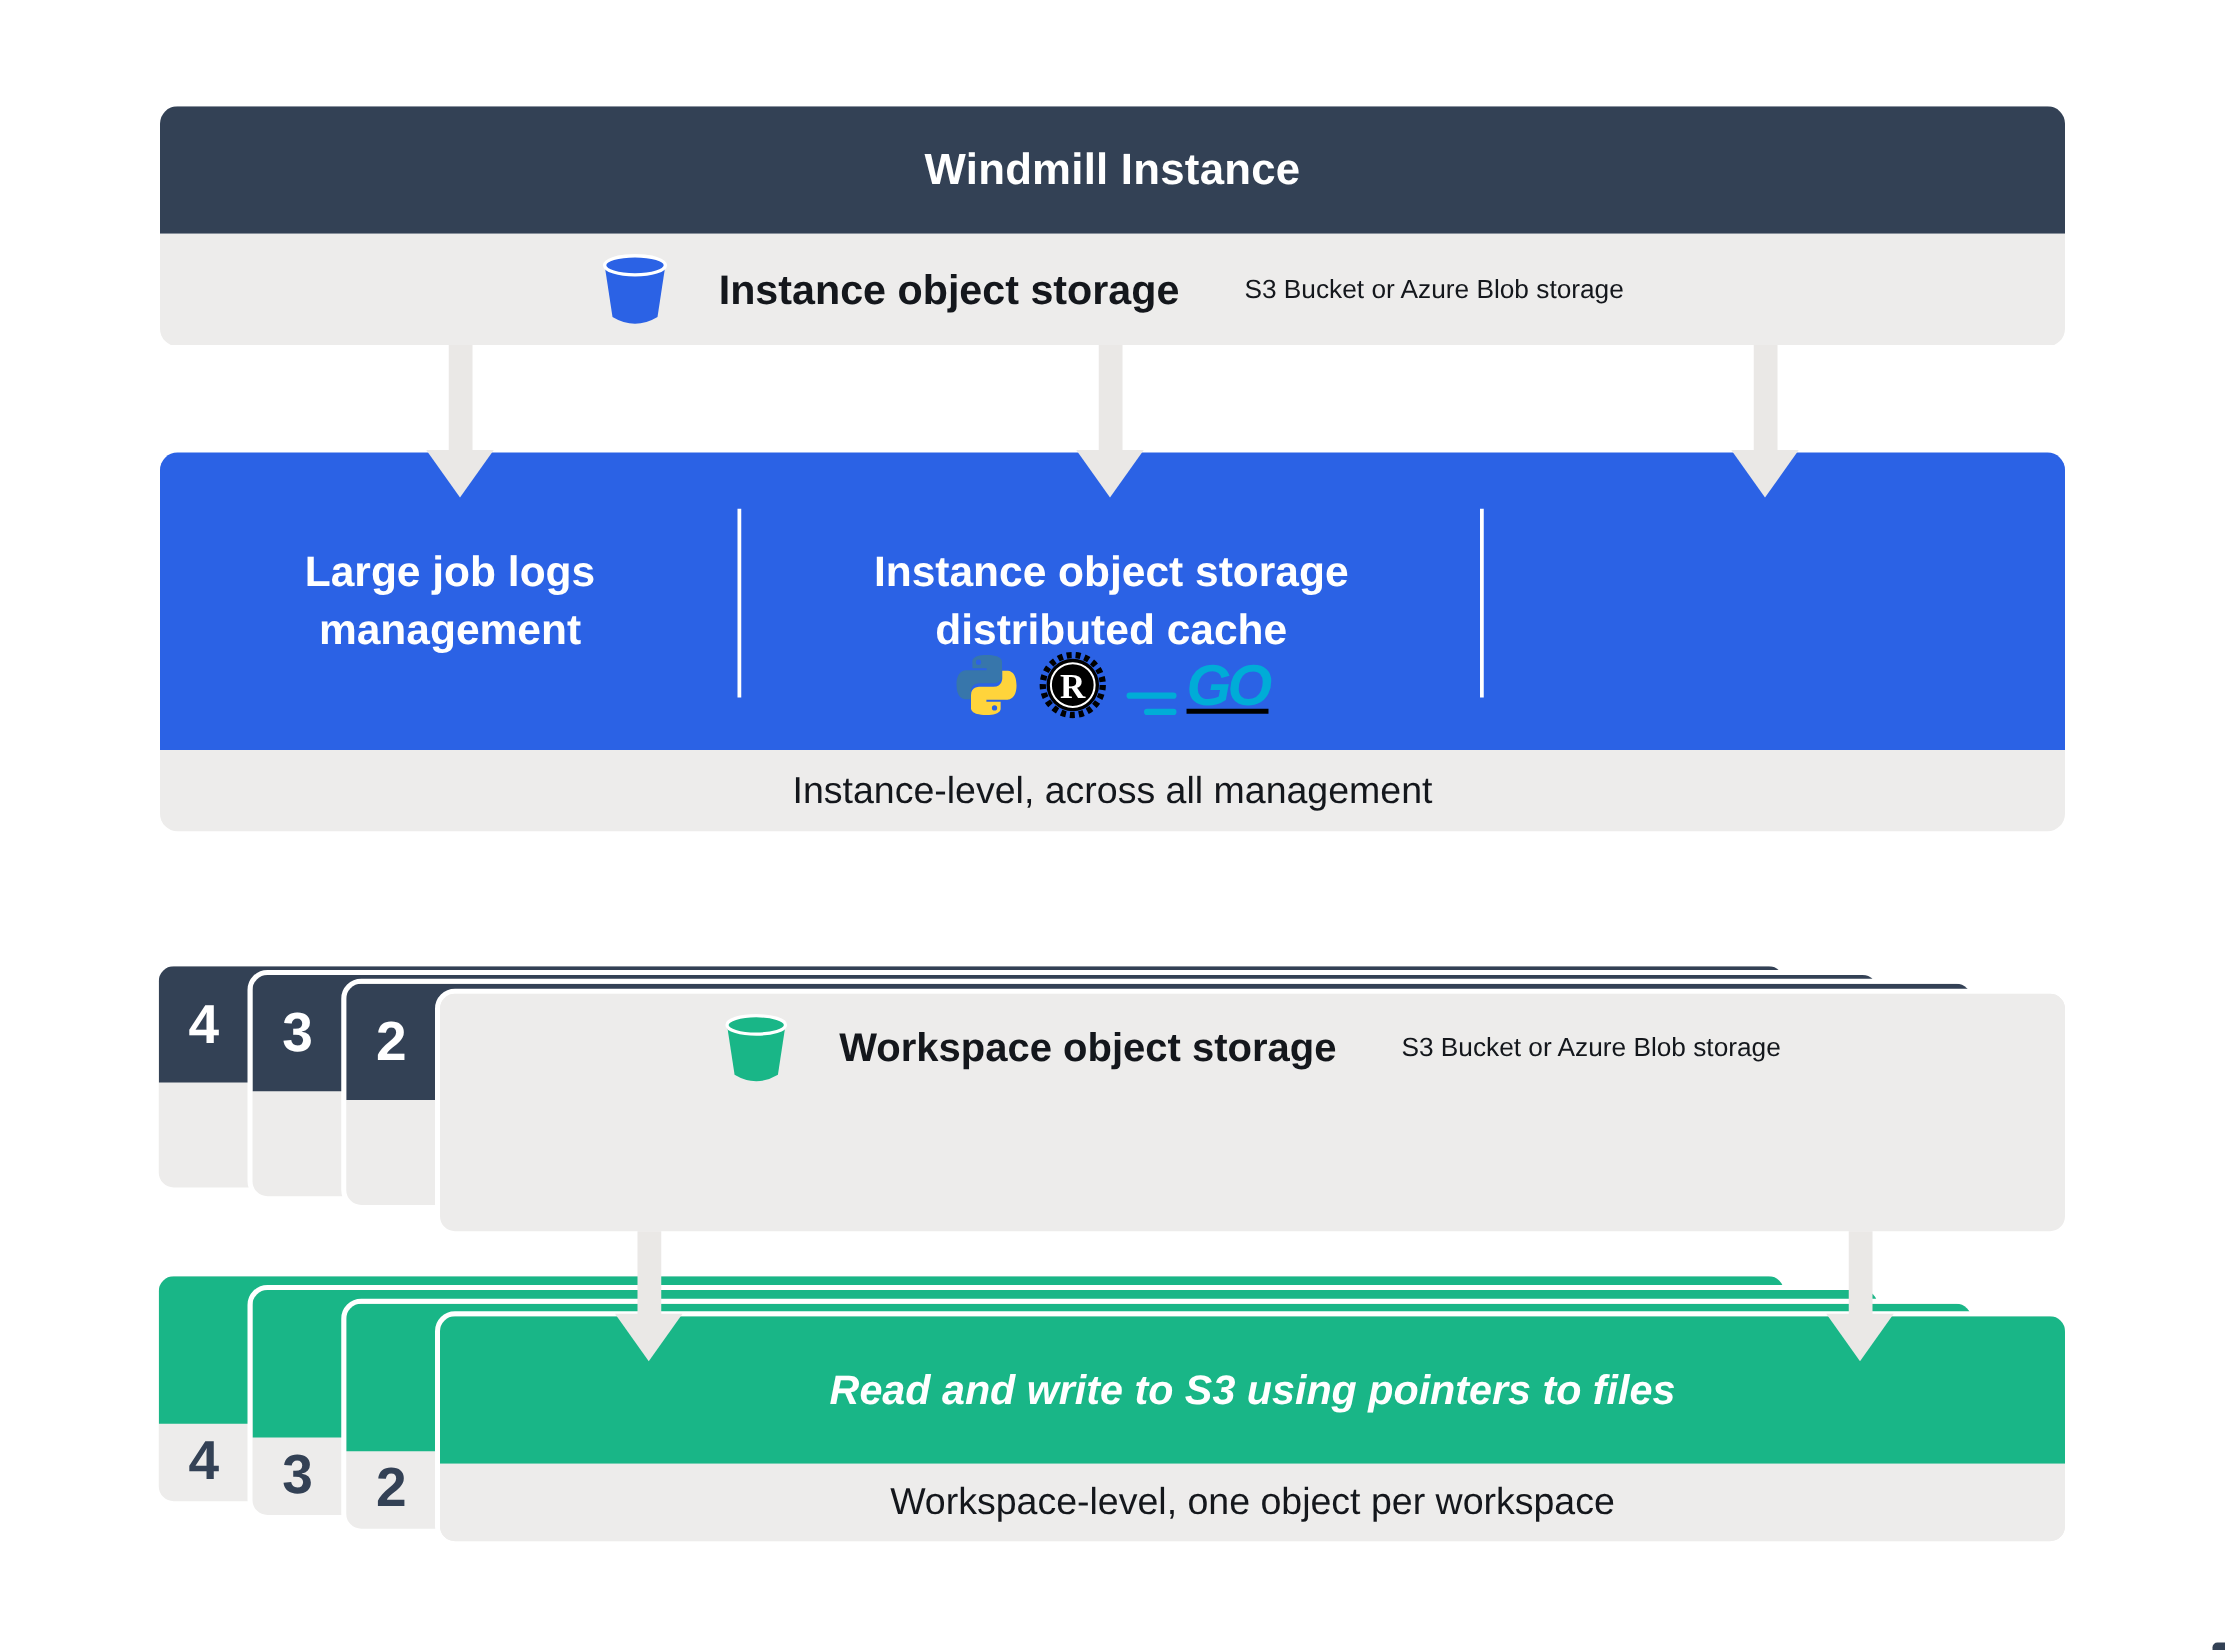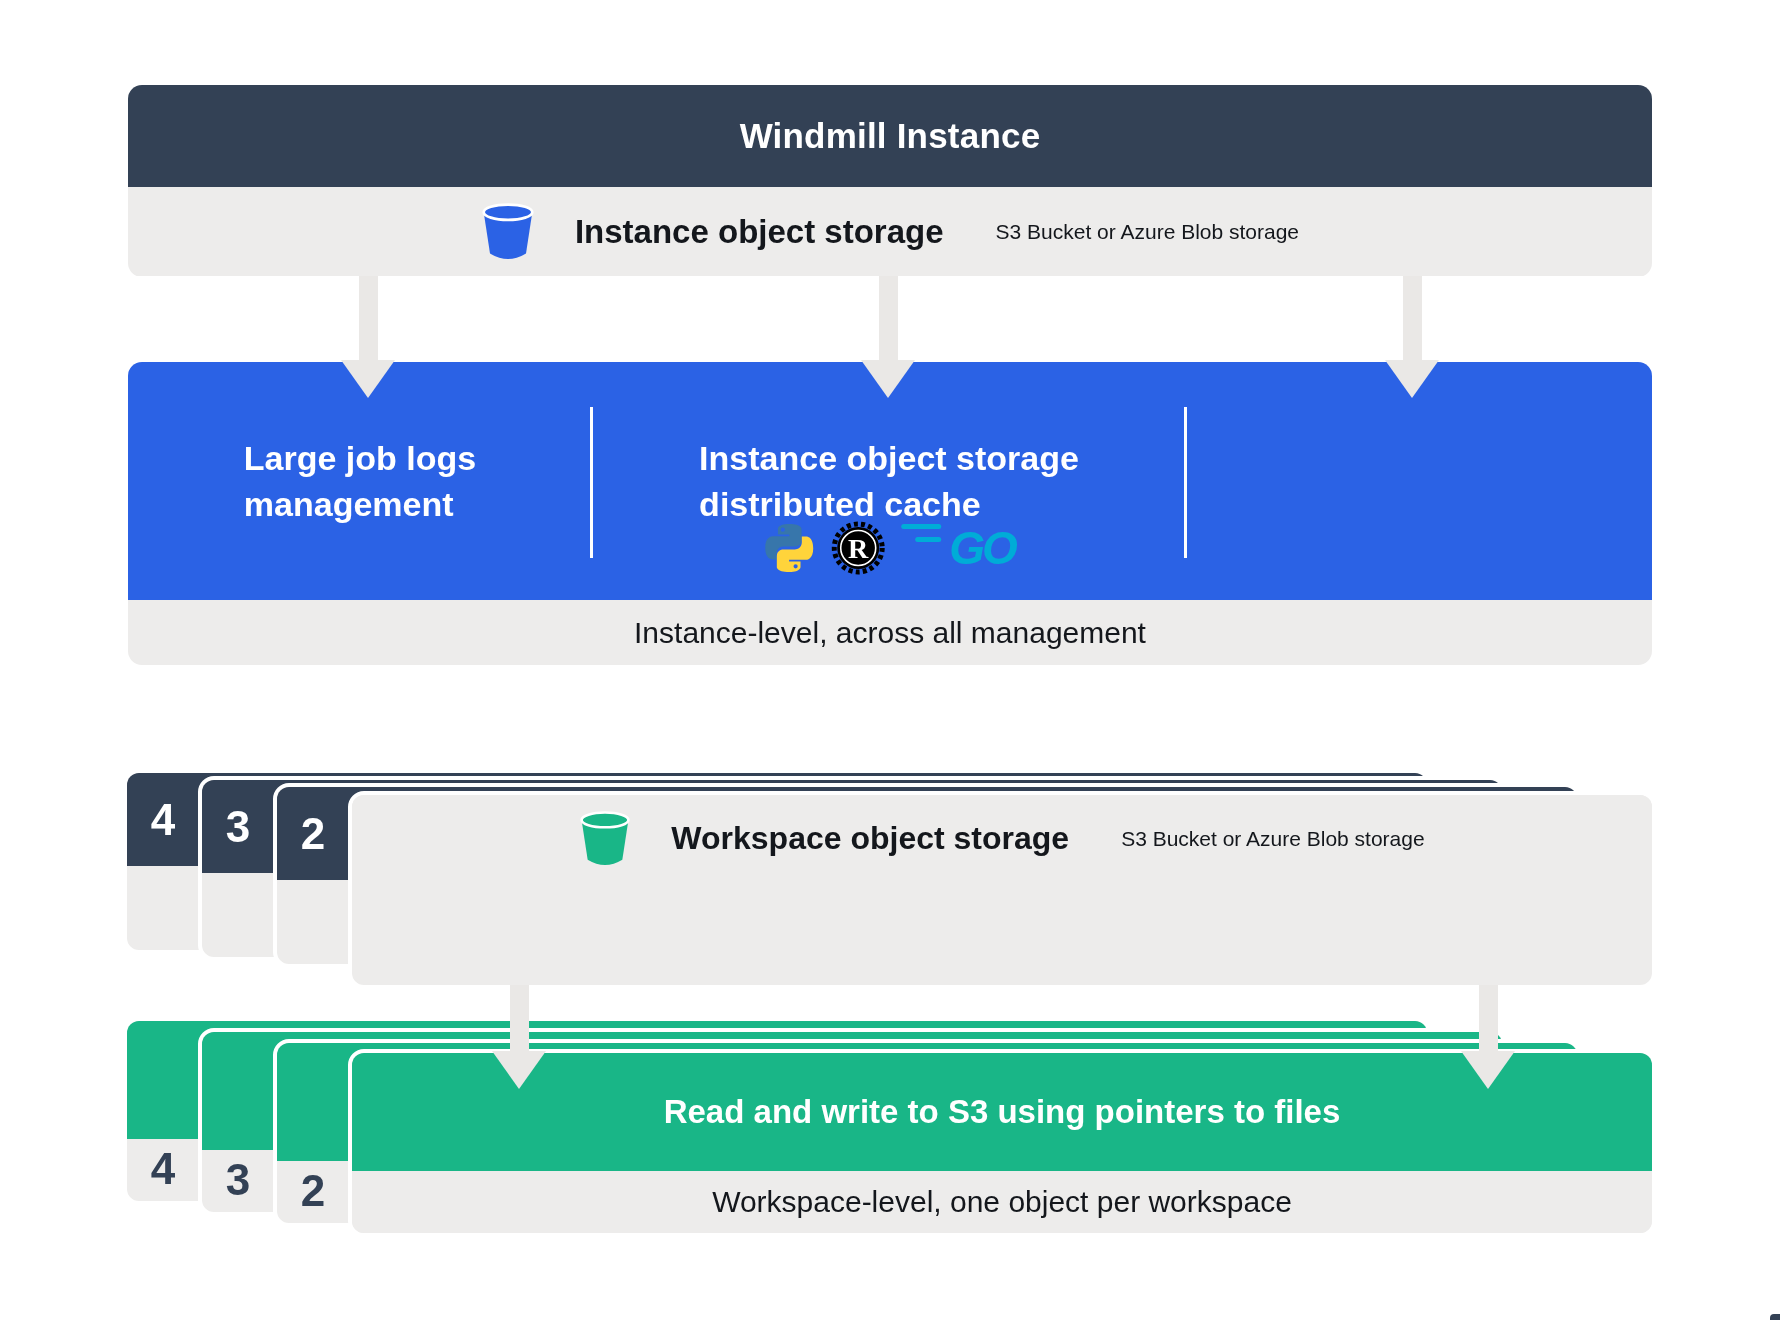--- a/index.html
+++ b/index.html
@@ -15,21 +15,21 @@
   .instance-card { left:128px; top:85px; width:1524px; height:192px; border-radius:14px; overflow:hidden; }
   .instance-header { height:102px; background:#334155; }
   .instance-bar { height:89px; background:#EDECEB; }
   .title { color:#ffffff; font-size:35px; font-weight:700; letter-spacing:.2px; }
   .bar-label { font-size:33px; font-weight:700; color:#14171c; margin:0 52px 0 40px; }
   .bar-detail { font-size:21px; font-weight:400; color:#14171c; }
 
   .blue-box { left:128px; top:362px; width:1524px; height:238px; background:#2B62E5;
               border-radius:14px 14px 0 0; display:grid; grid-template-columns:464px 594px 466px; }
   .blue-col { position:relative; display:flex; align-items:center; justify-content:center; }
-  .feature-label { font-size:34px; font-weight:700; color:#ffffff; 
+  .feature-label { font-size:34px; font-weight:700; color:#ffffff; text-align:center;
                    white-space:pre-line; line-height:46px; }
   .vdivider { position:absolute; top:45px; width:3px; height:151px; background:#ffffff; }
   .divider-1 { left:462px; } .divider-2 { left:1056px; }
   .lang-row { position:absolute; left:50%; transform:translateX(-50%); top:158px;
               display:flex; align-items:center; gap:16px; height:56px; }
 
   .caption-bar { left:128px; top:600px; width:1524px; height:65px; background:#EDECEB;
                  border-radius:0 0 14px 14px; }
   .caption-text { font-size:30px; color:#14171c; }
 
@@ -54,27 +54,27 @@
   .num-on-dark  { top:0; height:93px; line-height:93px; color:#ffffff; }
   .num-on-gray  { top:118px; height:62px; line-height:60px; color:#334155; }
 
   .ws-main { left:348px; top:791px; height:198px; z-index:4; }
   .ws-main-header { height:103px; background:#334155; }
   .ws-main-bar { height:87px; background:#EDECEB; }
 
   .green-main { left:348px; top:1049px; height:188px; z-index:4; }
   .green-main-top { height:118px; background:#19B687; }
   .green-main-caption { height:62px; background:#EDECEB; }
-  .green-title { font-size:33px; font-weight:700; color:#ffffff; }
+  .green-title { font-size:33px; font-weight:700; color:#ffffff;font-style:italic; }
   .green-caption-text { font-size:30px; color:#14171c; }
 
   .z1 { z-index:1; } .z2 { z-index:2; } .z3 { z-index:3; }
 
   
-  .go-logo { display:flex; align-items:flex-start; gap:8px; }
+  .go-logo { display:flex; align-items:flex-end; gap:8px;text-decoration:underline; }
   .go-lines { display:flex; flex-direction:column; align-items:flex-end; gap:8px; }
   .go-line1 { width:40px; height:5px; background:#00ACD7; border-radius:3px; }
   .go-line2 { width:26px; height:5px; background:#00ACD7; border-radius:3px; }
   .go-text { color:#00ACD7; font-size:46px; font-weight:800; font-style:italic;
              letter-spacing:-3px; line-height:48px; }
 
   .corner-sliver { left:1770px; top:1314px; width:10px; height:6px; background:#334155;
                    border-radius:4px 0 0 0; }
 </style>
 </head>

